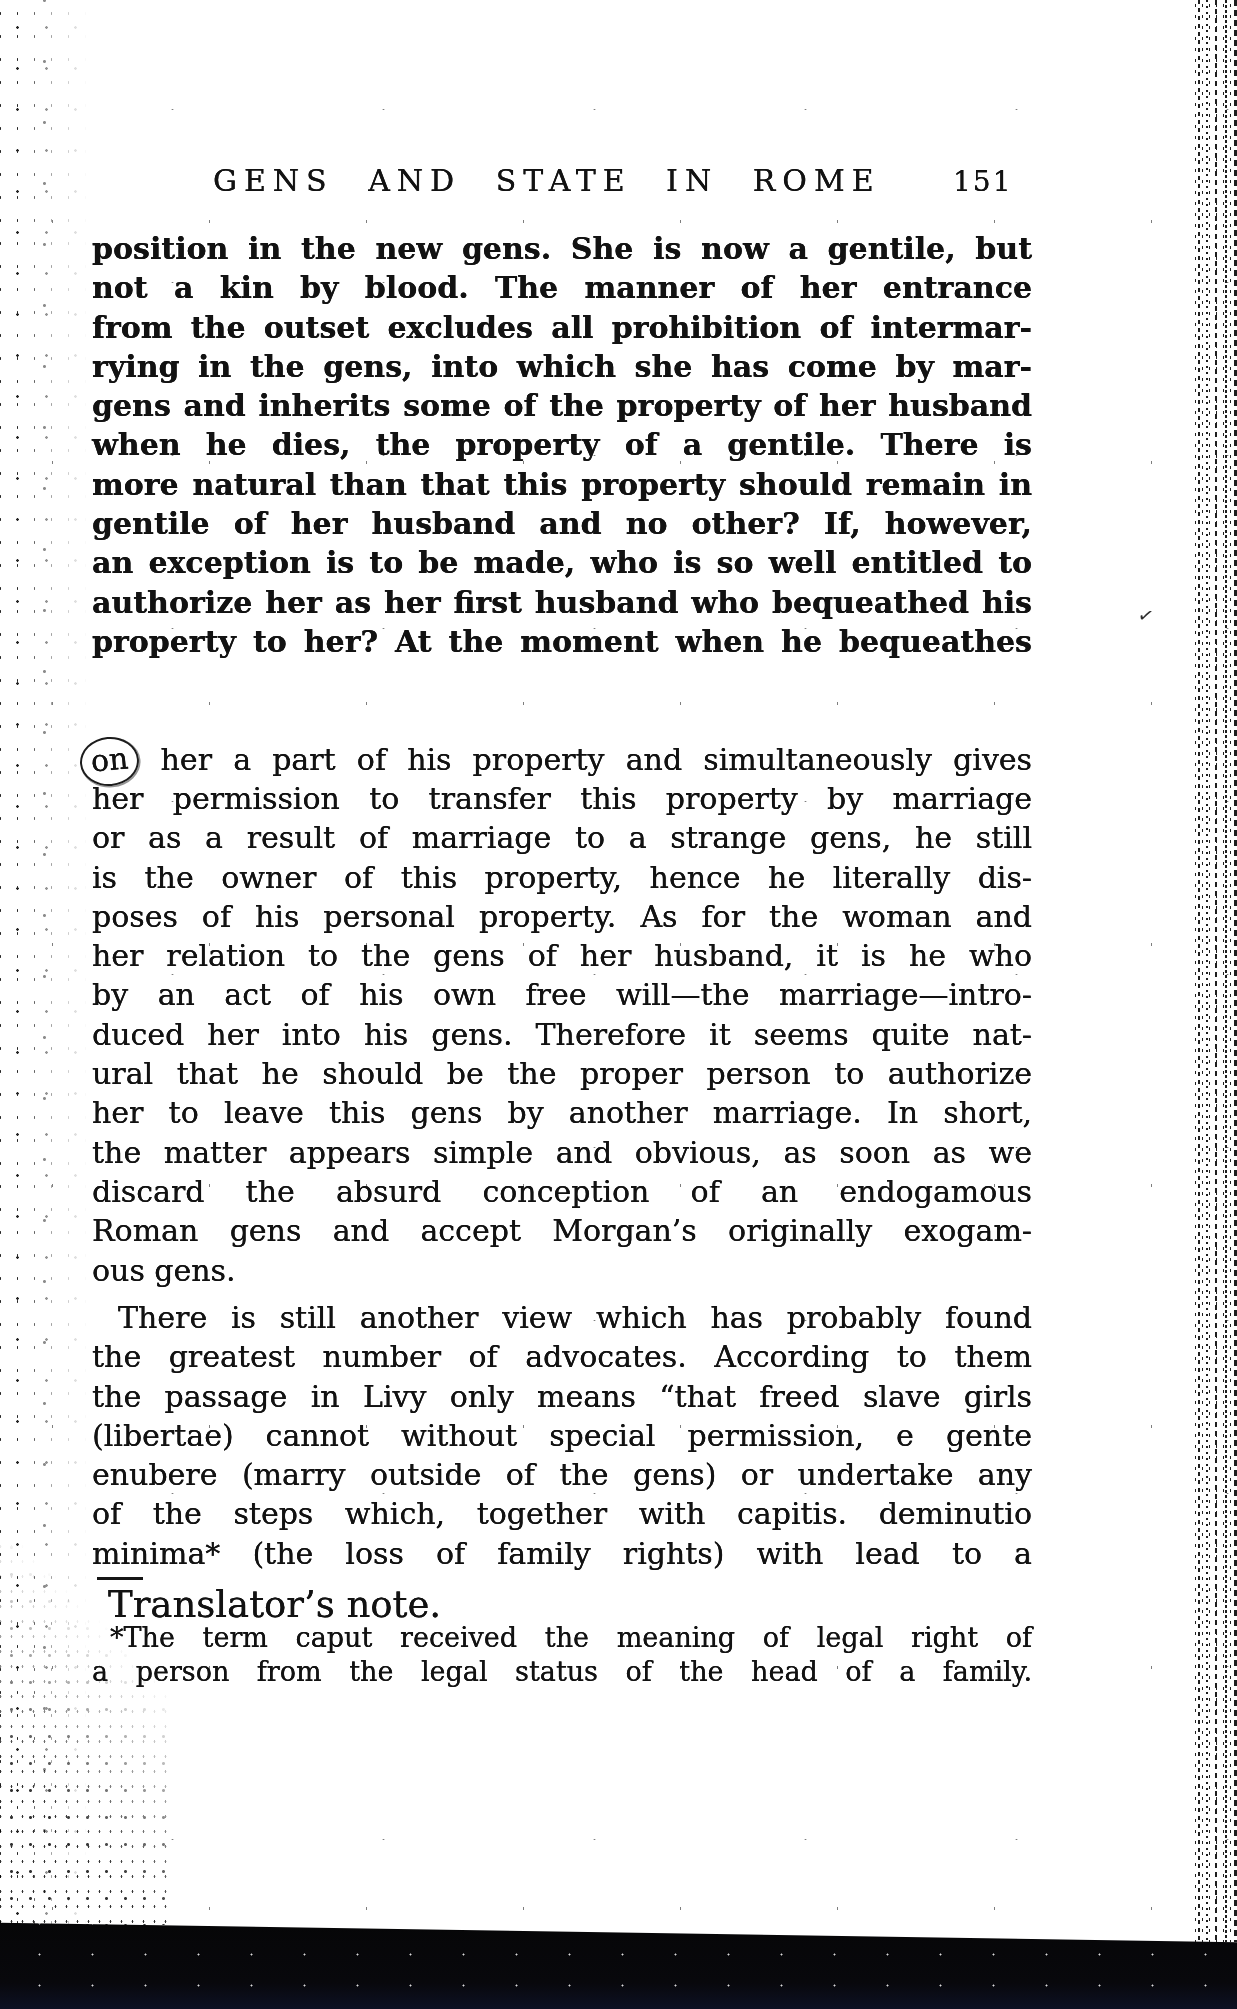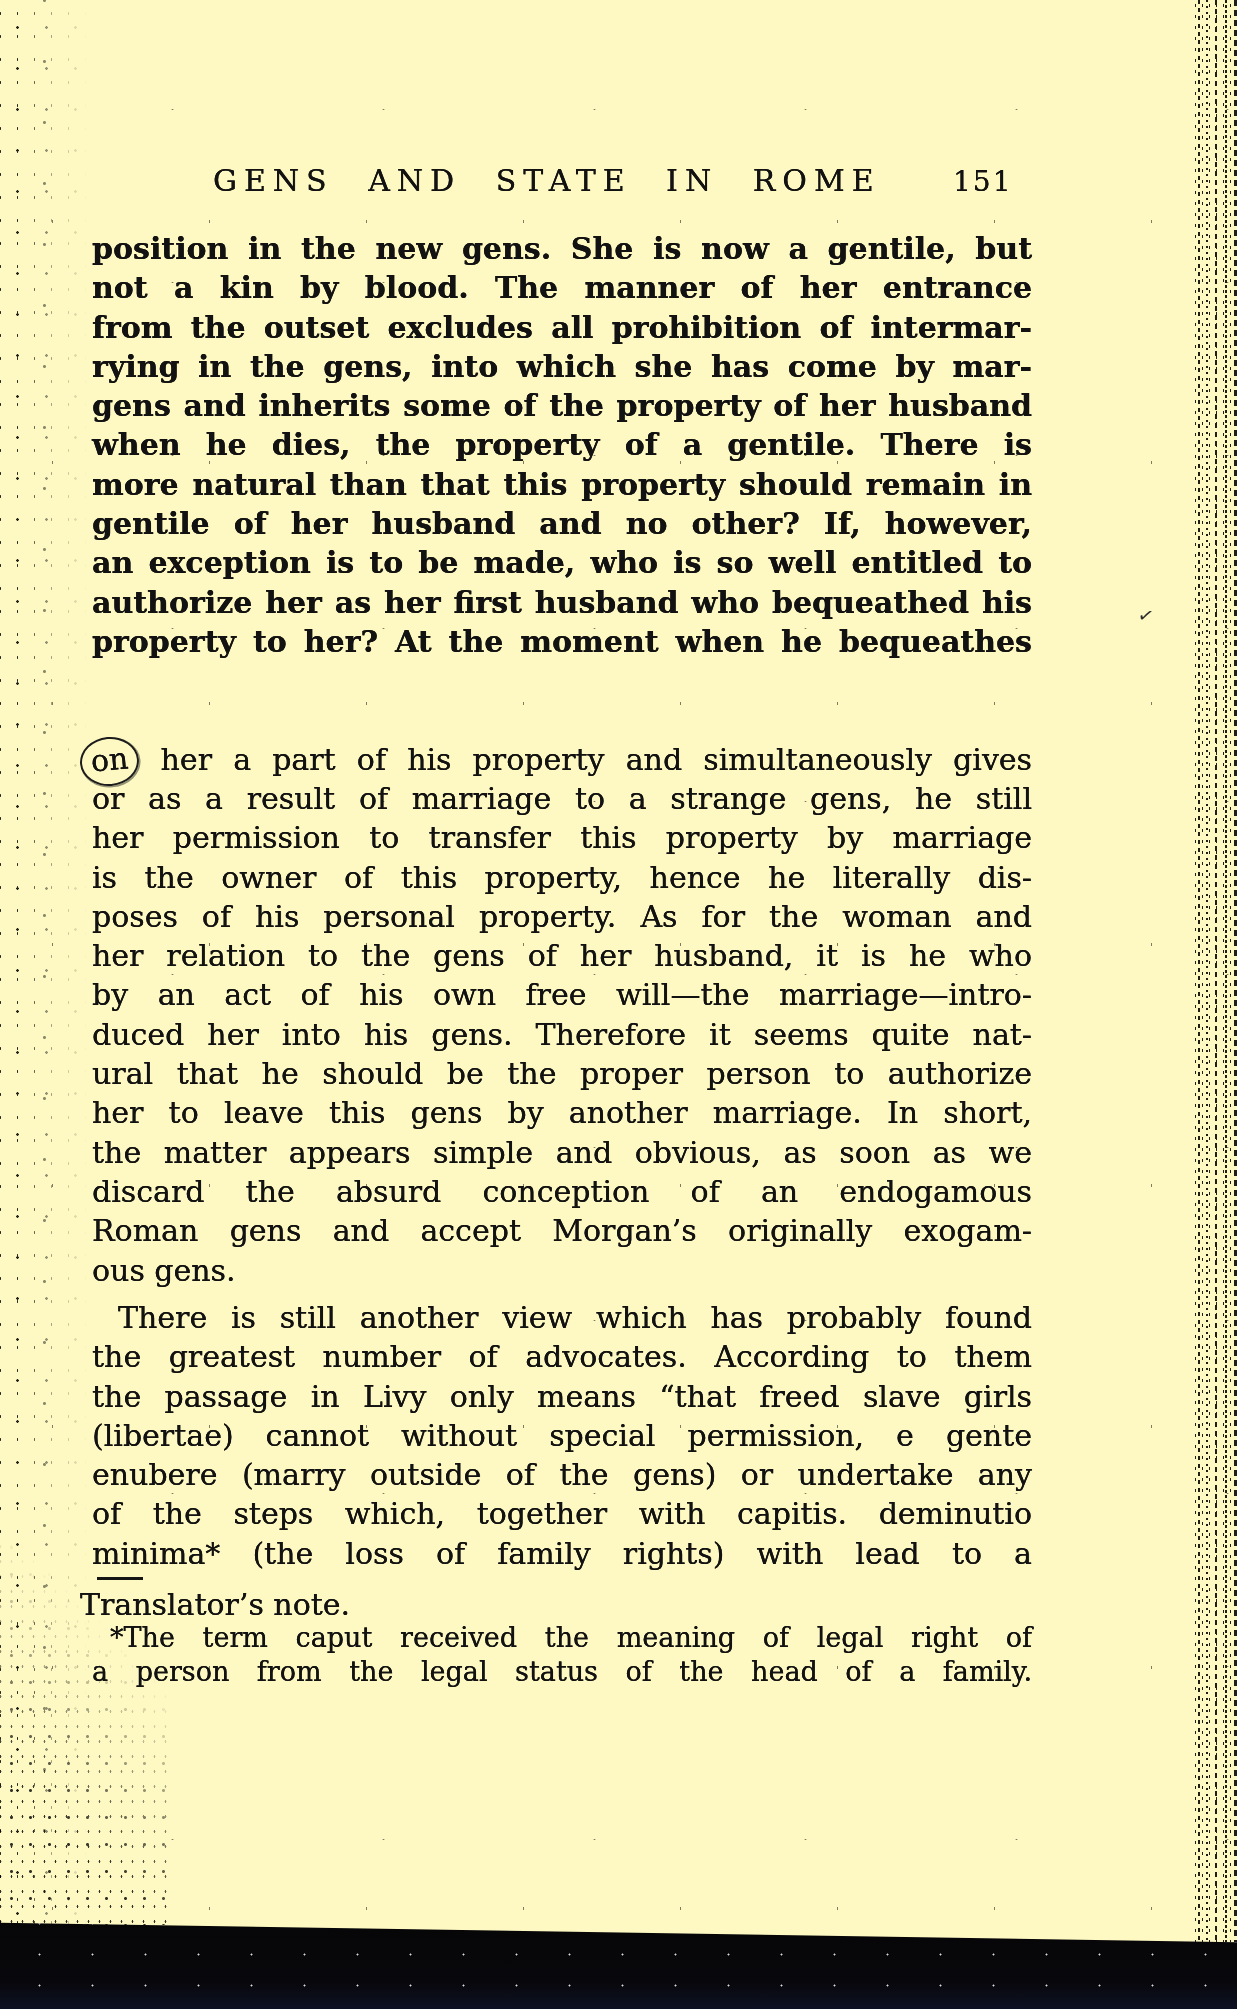--- a/index.html
+++ b/index.html
@@ -1,20 +1,20 @@
 <!DOCTYPE html>
 <html><head>
 <meta charset="utf-8">
 <style>
   html,body{margin:0;padding:0;background:#e8e8e8;}
   .page{
     position:relative;
     width:1237px;height:2009px;
     overflow:hidden;
-    background:#fef9c3;
+    background:#ffffff;
     font-family:"DejaVu Serif","Liberation Serif",serif;
     color:#121212;
   }
   
   .noise-left{
     position:absolute;left:0;top:0;width:90px;height:1928px;
     background-image:
       radial-gradient(#000 1px, transparent 1.3px),
       radial-gradient(#000 .7px, transparent 1px),
       radial-gradient(#000 1.1px, transparent 1.5px);
@@ -83,21 +83,21 @@
   .circ-line{position:absolute;left:92px;width:940px;font-size:30px;line-height:39.3px;
              text-align:justify;text-align-last:justify;}
   .circled{
     display:inline-block;
     border:2.5px solid #1c1c1c;border-radius:50%;
     padding:1px 9px 5px 9px;margin:-5px 0 -5px -12px;
     transform:rotate(-5deg);
     box-shadow:1px 1px 0 .5px rgba(20,20,20,.45);
   }
   .foot-rule{position:absolute;left:97px;top:1577px;width:46px;height:3px;background:#151515;}
-  .foot-head{position:absolute;left:80px;top:1588px;font-size:30px;line-height:34px;}
+  .foot-head{position:absolute;left:108px;top:1588px;font-size:37px;line-height:34px;}
   .footnote{position:absolute;left:92px;top:1621px;width:940px;font-size:27px;line-height:33.5px;}
   .footnote .jline{height:33.5px;}
   .footnote .jline:first-child{text-indent:18px;}
   .margin-mark{
     position:absolute;left:1138px;top:604px;
     font-size:19px;color:#2e2e2e;transform:rotate(12deg);
     font-family:"DejaVu Sans",sans-serif;
   }
 </style>
 </head>
@@ -125,22 +125,22 @@
       <div class="jline">an exception is to be made, who is so well entitled to</div>
       <div class="jline">authorize her as her first husband who bequeathed his</div>
       <div class="jline">property to her? At the moment when he bequeathes</div>
     </div>
 
   <div class="circ-line txt" style="top:740px;">
     <span class="circled">on</span><span> her a part of his property and simultaneously gives</span>
   </div>
 
   <div class="col txt p1b" style="top:779px;">
+      <div class="jline">her permission to transfer this property by marriage</div>
       <div class="jline">or as a result of marriage to a strange gens, he still</div>
-      <div class="jline">her permission to transfer this property by marriage</div>
       <div class="jline">is the owner of this property, hence he literally dis-</div>
       <div class="jline">poses of his personal property. As for the woman and</div>
       <div class="jline">her relation to the gens of her husband, it is he who</div>
       <div class="jline">by an act of his own free will—the marriage—intro-</div>
       <div class="jline">duced her into his gens. Therefore it seems quite nat-</div>
       <div class="jline">ural that he should be the proper person to authorize</div>
       <div class="jline">her to leave this gens by another marriage. In short,</div>
       <div class="jline">the matter appears simple and obvious, as soon as we</div>
       <div class="jline">discard the absurd conception of an endogamous</div>
       <div class="jline">Roman gens and accept Morgan’s originally exogam-</div>

